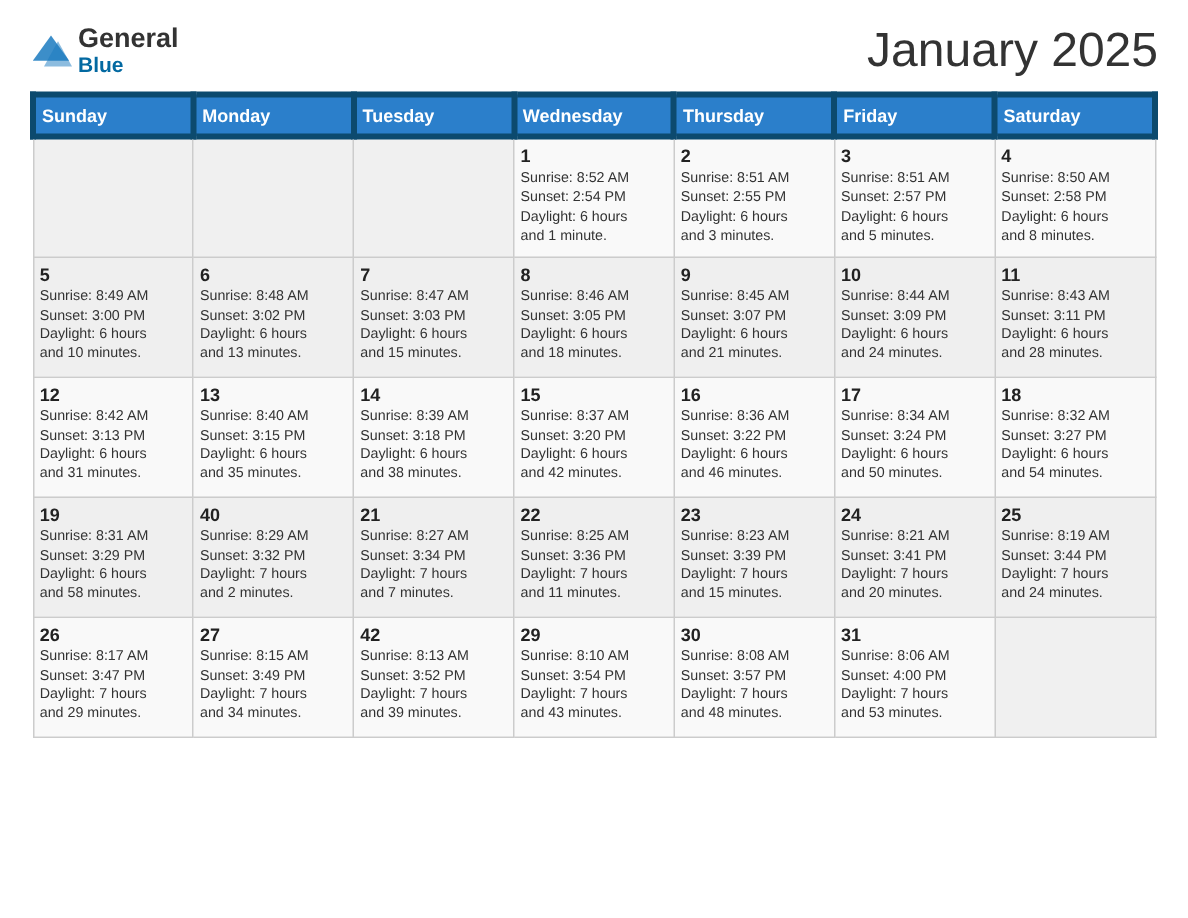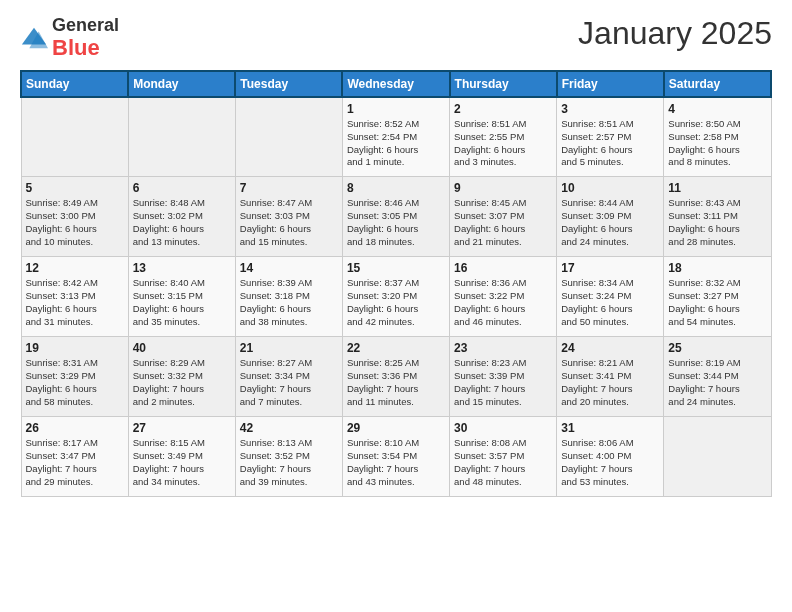--- a/index.html
+++ b/index.html
@@ -30,23 +30,23 @@
       display: flex;
       flex-direction: column;
       line-height: 1.1;
     }
     .logo-general {
       font-size: 18px;
       font-weight: bold;
       color: #333;
     }
     .logo-blue {
-      font-size: 22px;
-      font-weight: bold;
-      color: #ef4444;
+      font-size: 14px;
+      font-weight: bold;
+      color: #0369a1;
     }
     .logo-icon {
       width: 28px;
       height: 28px;
     }
     .title-block {
       text-align: center;
     }
     .cal-title {
       font-size: 32px;
@@ -63,21 +63,21 @@
       border-collapse: collapse;
       table-layout: fixed;
     }
     thead tr th {
       background: #2b7fcb;
       color: #fff;
       font-size: 12px;
       font-weight: bold;
       padding: 5px 4px;
       text-align: left;
-      border: 2px solid #0c4a6e;
+      border: 4px solid #0c4a6e;
     }
     tbody tr td {
       border: 1px solid #ccc;
       vertical-align: top;
       padding: 4px 4px 4px 4px;
       font-size: 10px;
       color: #333;
       height: 80px;
       background: #fff;
     }

